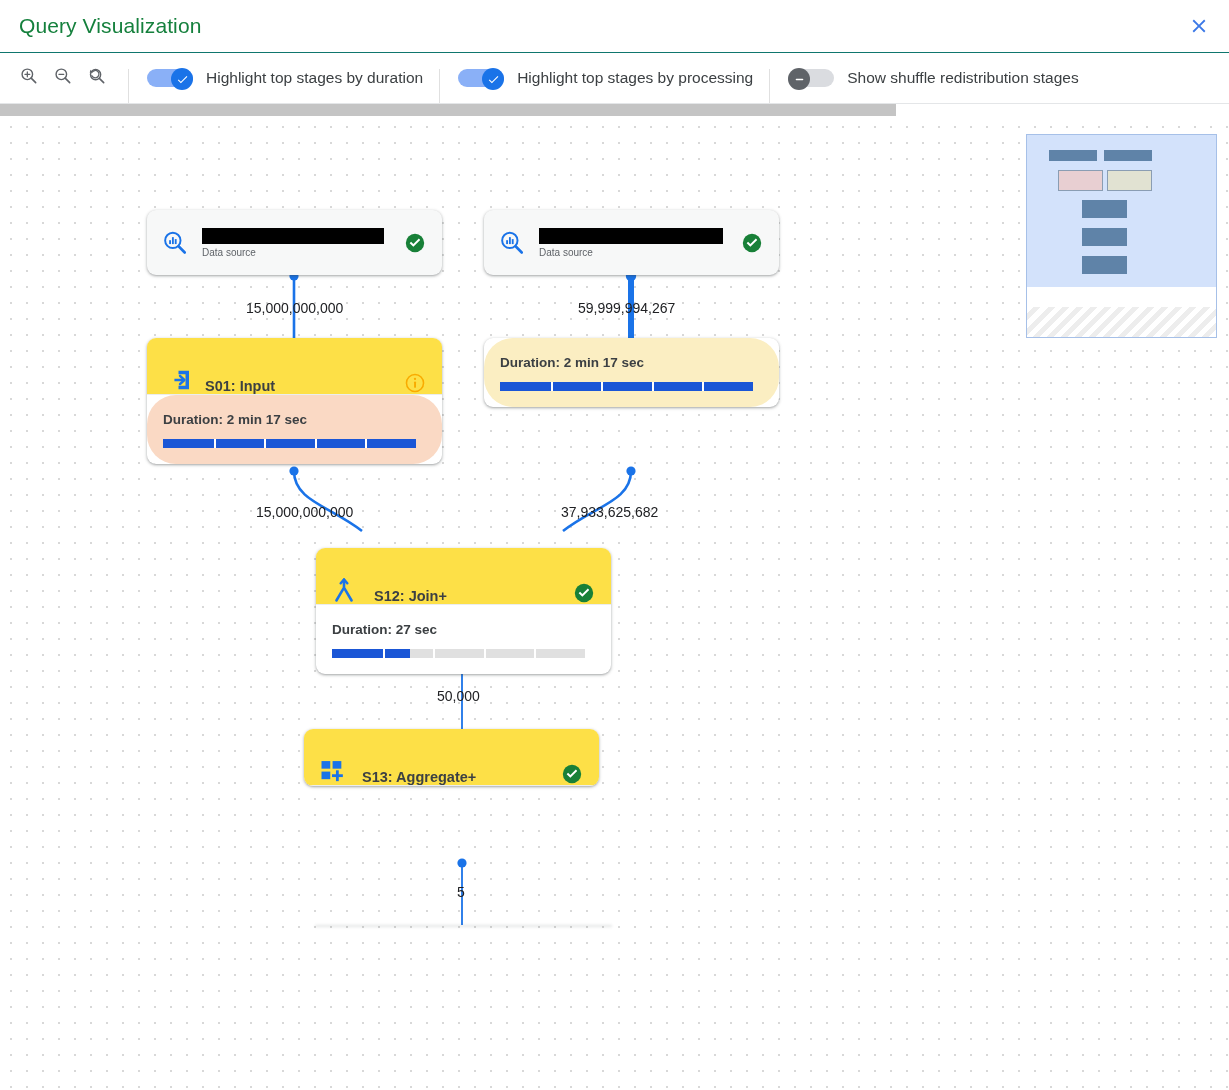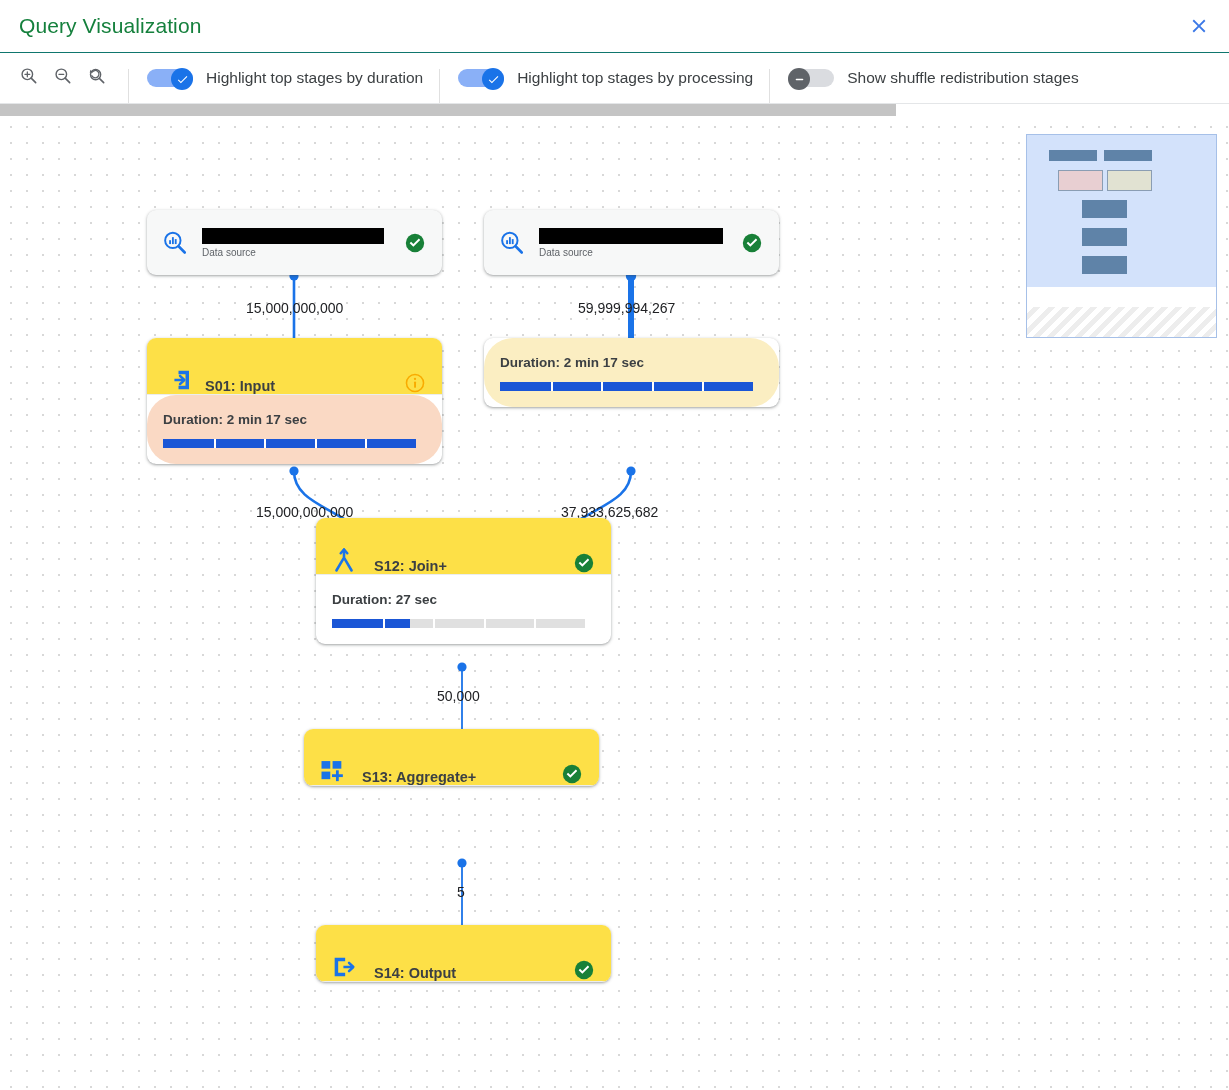--- a/index.html
+++ b/index.html
@@ -418,21 +418,21 @@
       <div class="bar">
         <div class="fill" style="width:100%;"></div>
         <div class="tick" style="left:20%;"></div>
           <div class="tick" style="left:40%;"></div>
         <div class="tick" style="left:60%;"></div>
           <div class="tick" style="left:80%;"></div>
       </div>
     </div>
   </div>
 
-  <div class="node stage-node" style="left:316px; top:402px;">
+  <div class="node stage-node" style="left:316px; top:432px;">
     <div class="stage-head">
       <span class="stage-icon">
         <svg width="28" height="28" viewBox="0 0 24 24">
           <path d="M12 3 v7 M12 10 L5.5 21 M12 10 L18.5 21" fill="none" stroke="#1a73e8" stroke-width="2.2" stroke-linecap="round"></path>
           <path d="M9.2 6.2 L12 3 L14.8 6.2" fill="none" stroke="#1a73e8" stroke-width="2.2" stroke-linecap="round" stroke-linejoin="round"></path>
         </svg>
       </span>
       <span class="stage-title">S12: Join+</span>
       <span class="stage-status">
         <svg width="22" height="22" viewBox="0 0 24 24">
@@ -468,36 +468,20 @@
       <span class="stage-status">
         <svg width="22" height="22" viewBox="0 0 24 24">
           <circle cx="12" cy="12" r="10" fill="#188038"></circle>
           <path d="M10.2 16.2l-4-4 1.5-1.5 2.5 2.5 6-6 1.5 1.5z" fill="#ffffff"></path>
         </svg>
       </span>
     </div>
   </div>
 
   <div class="node stage-node" style="left:316px; top:809px;">
-    <div class="stage-head">
-      <span class="stage-icon">
-        <svg width="28" height="28" viewBox="0 0 24 24">
-          <path d="M4 4 h9 v3 h-6 v10 h6 v3 h-9 z" fill="#1a73e8"></path>
-          <path d="M11.5 12 h7.5" stroke="#1a73e8" stroke-width="2.1" fill="none"></path>
-          <path d="M16.3 8.4 L20 12 L16.3 15.6" fill="none" stroke="#1a73e8" stroke-width="2.1" stroke-linecap="round" stroke-linejoin="round"></path>
-        </svg>
-      </span>
-      <span class="stage-title">S14: Output</span>
-      <span class="stage-status">
-        <svg width="22" height="22" viewBox="0 0 24 24">
-          <circle cx="12" cy="12" r="10" fill="#188038"></circle>
-          <path d="M10.2 16.2l-4-4 1.5-1.5 2.5 2.5 6-6 1.5 1.5z" fill="#ffffff"></path>
-        </svg>
-      </span>
-    </div>
   </div>
 
   <div class="minimap">
     <div class="viewport"></div>
     <div class="mrect" style="left:22px; top:15px; width:48px; height:11px; background:#5f83a8;"></div>
     <div class="mrect" style="left:77px; top:15px; width:48px; height:11px; background:#5f83a8;"></div>
     <div class="mrect" style="left:31px; top:35px; width:45px; height:21px; background:#e8cfd2; border:1px solid #8a9db3;"></div>
     <div class="mrect" style="left:80px; top:35px; width:45px; height:21px; background:#e1e2d2; border:1px solid #8a9db3;"></div>
     <div class="mrect" style="left:55px; top:65px; width:45px; height:18px; background:#5f83a8;"></div>
     <div class="mrect" style="left:55px; top:93px; width:45px; height:18px; background:#5f83a8;"></div>

